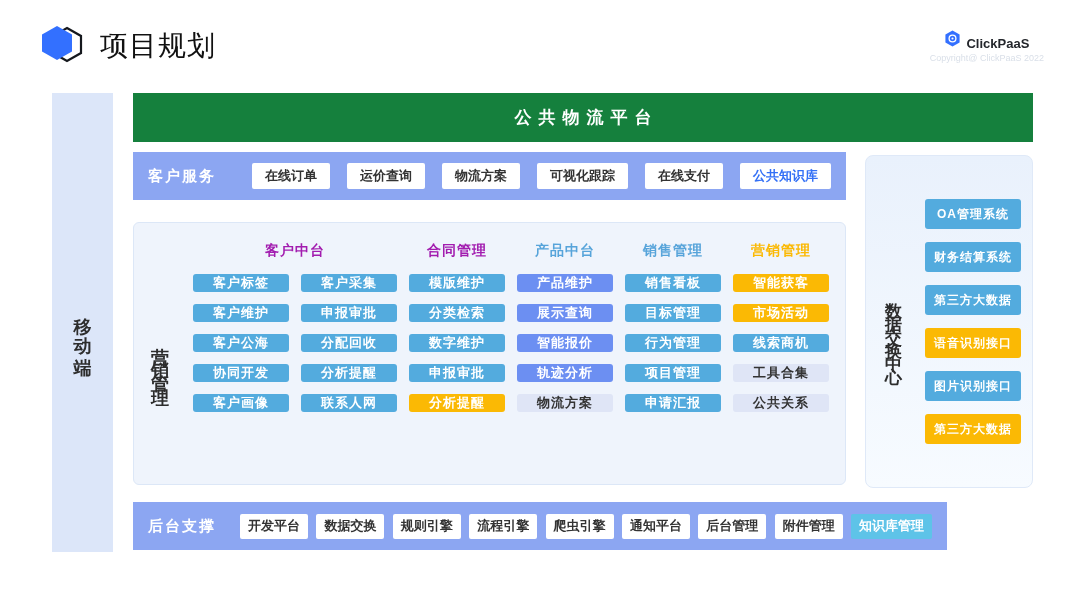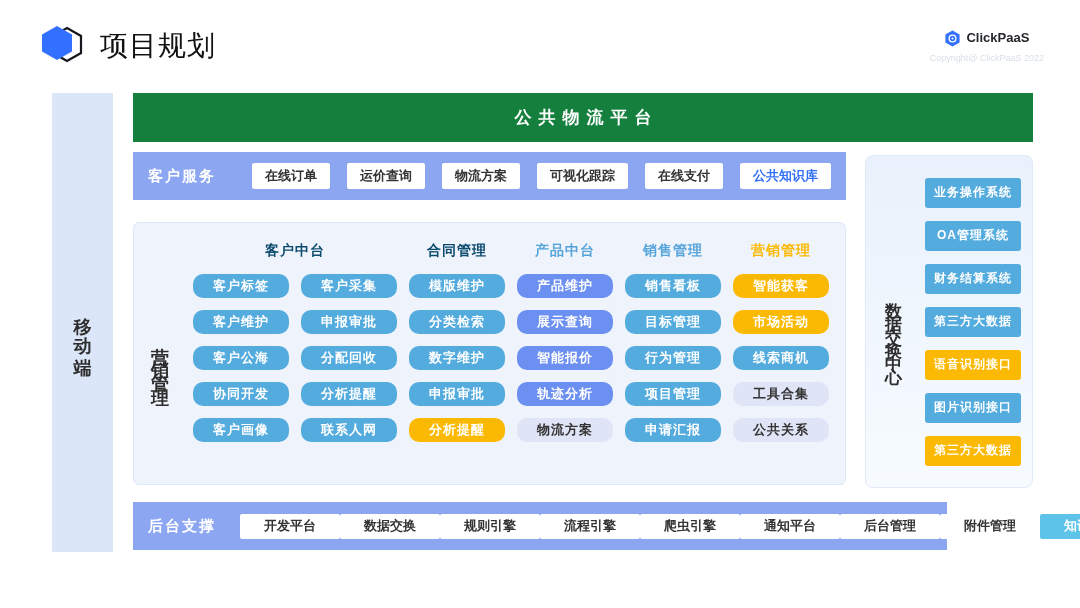--- a/index.html
+++ b/index.html
@@ -4,21 +4,21 @@
 <style>
   * { box-sizing: border-box; }
   html,body { margin:0; padding:0; background:#fff; }
   body { font-family:"Liberation Sans","DejaVu Sans",sans-serif; }
   .page { position:relative; width:1080px; height:608px; background:#fff; overflow:hidden; }
 
   
   .logo { position:absolute; left:36px; top:20px; width:50px; height:50px; }
   .page-title { position:absolute; left:100px; top:27px; font-size:28px; font-weight:normal; color:#111; letter-spacing:1px; }
   .brand { position:absolute; right:36px; top:30px; text-align:center; }
-  .brand-row { display:flex; align-items:flex-start; justify-content:center; gap:5px; }
+  .brand-row { display:flex; align-items:flex-end; justify-content:center; gap:5px; }
   .brand-name { font-size:13px; font-weight:bold; color:#23262b; }
   .brand-copy { margin-top:2px; font-size:9px; color:#d9dfe8; white-space:nowrap; }
 
   
   .sidebar { position:absolute; left:52px; top:93px; width:61px; height:459px; background:#DCE6F9; display:flex; align-items:center; justify-content:center; }
   .v-text { writing-mode:vertical-rl; text-orientation:upright; font-weight:bold; color:#2d2d2d; }
   .sidebar .v-text { font-size:18px; letter-spacing:20px; margin-bottom:-20px; }
 
   
   .top-banner { position:absolute; left:133px; top:93px; width:900px; height:49px; background:#15803d; color:#fff; font-size:17px; font-weight:bold; letter-spacing:7px; text-indent:7px; display:flex; align-items:center; justify-content:center; }
@@ -28,35 +28,35 @@
   .row-label { color:#fff; font-weight:bold; font-size:15px; letter-spacing:2px; white-space:nowrap; }
   .row-items { flex:1; display:flex; justify-content:space-between; align-items:center; }
   .service-row { left:133px; top:152px; width:713px; height:48px; }
   .service-row .row-label { margin-right:36px; }
   .backend-row { left:133px; top:502px; width:814px; height:48px; }
   .backend-row .row-label { margin-right:24px; }
 
   .pill-btn { background:#fff; color:#333; font-size:13px; font-weight:bold; height:26px; padding:0 13px; display:flex; align-items:center; justify-content:center; border-radius:2px; white-space:nowrap; cursor:pointer; }
   .pill-btn[data-style="white-blue"] { color:#3370F6; }
   .pill-btn[data-style="cyan"] { background:#5EC3E8; color:#fff; }
-  .backend-row .pill-btn { padding:0 24px; height:25px; }
+  .backend-row .pill-btn { padding:0 8px; height:25px; }
 
   
   .grid-panel { position:absolute; left:133px; top:222px; width:713px; height:263px; background:#EFF4FC; border:1px solid #DCE7F7; border-radius:6px; }
   .grid-side { position:absolute; left:14px; top:0; height:100%; display:flex; align-items:center; }
   .grid-side .v-text { font-size:18px; letter-spacing:14px; margin-bottom:-14px; }
   .grid-area { position:absolute; left:59px; top:16px; display:flex; gap:12px; }
   .group { display:flex; flex-direction:column; }
   .group-header { height:35px; line-height:22px; text-align:center; font-size:14px; font-weight:bold; letter-spacing:1px; }
-  .group-header[data-hstyle="blue"]   { color:#0c4a6e; }
+  .group-header[data-hstyle="blue"]   { color:#a21caf; }
   .group-header[data-hstyle="sky"]    { color:#57A4DA; }
   .group-header[data-hstyle="orange"] { color:#FBB904; }
   .group-cols { display:flex; gap:12px; }
   .gcol { display:flex; flex-direction:column; gap:12px; }
-  .cell { width:96px; height:24px; border-radius:10px; display:flex; align-items:center; justify-content:center; font-size:13px; font-weight:bold; color:#fff; letter-spacing:1px; cursor:pointer; }
+  .cell { width:96px; height:18px; border-radius:3px; display:flex; align-items:center; justify-content:center; font-size:13px; font-weight:bold; color:#fff; letter-spacing:1px; cursor:pointer; }
   .cell[data-style="sky"]    { background:#53ABDE; }
   .cell[data-style="indigo"] { background:#6C8FF2; }
   .cell[data-style="orange"] { background:#FBB904; }
   .cell[data-style="light"]  { background:#DFE5F6; color:#333; }
 
   
   .right-panel { position:absolute; left:865px; top:155px; width:168px; height:333px; background:linear-gradient(180deg,#E9F1FC,#F7FBFF); border:1px solid #DFE9F8; border-radius:8px; display:flex; align-items:center; padding-left:16px; }
   .right-panel .v-text { font-size:17px; letter-spacing:13px; margin-bottom:-13px; }
   .rp-items { display:flex; flex-direction:column; gap:13px; margin-left:20px; }
   .rp-btn { width:96px; height:30px; border-radius:3px; display:flex; align-items:center; justify-content:center; font-size:12px; font-weight:bold; color:#fff; letter-spacing:1px; cursor:pointer; }
@@ -185,21 +185,20 @@
           </div>
         </div>
       </div>
 
     </div>
   </div>
 
   <div class="right-panel">
     <span class="v-text">数据交换中心</span>
     <div class="rp-items">
-      <div class="rp-btn" data-style="sky">业务操作系统</div>
       <div class="rp-btn" data-style="sky">OA管理系统</div>
       <div class="rp-btn" data-style="sky">财务结算系统</div>
       <div class="rp-btn" data-style="sky">第三方大数据</div>
       <div class="rp-btn" data-style="orange">语音识别接口</div>
       <div class="rp-btn" data-style="sky">图片识别接口</div>
       <div class="rp-btn" data-style="orange">第三方大数据</div>
     </div>
   </div>
 
   <div class="blue-row backend-row">

